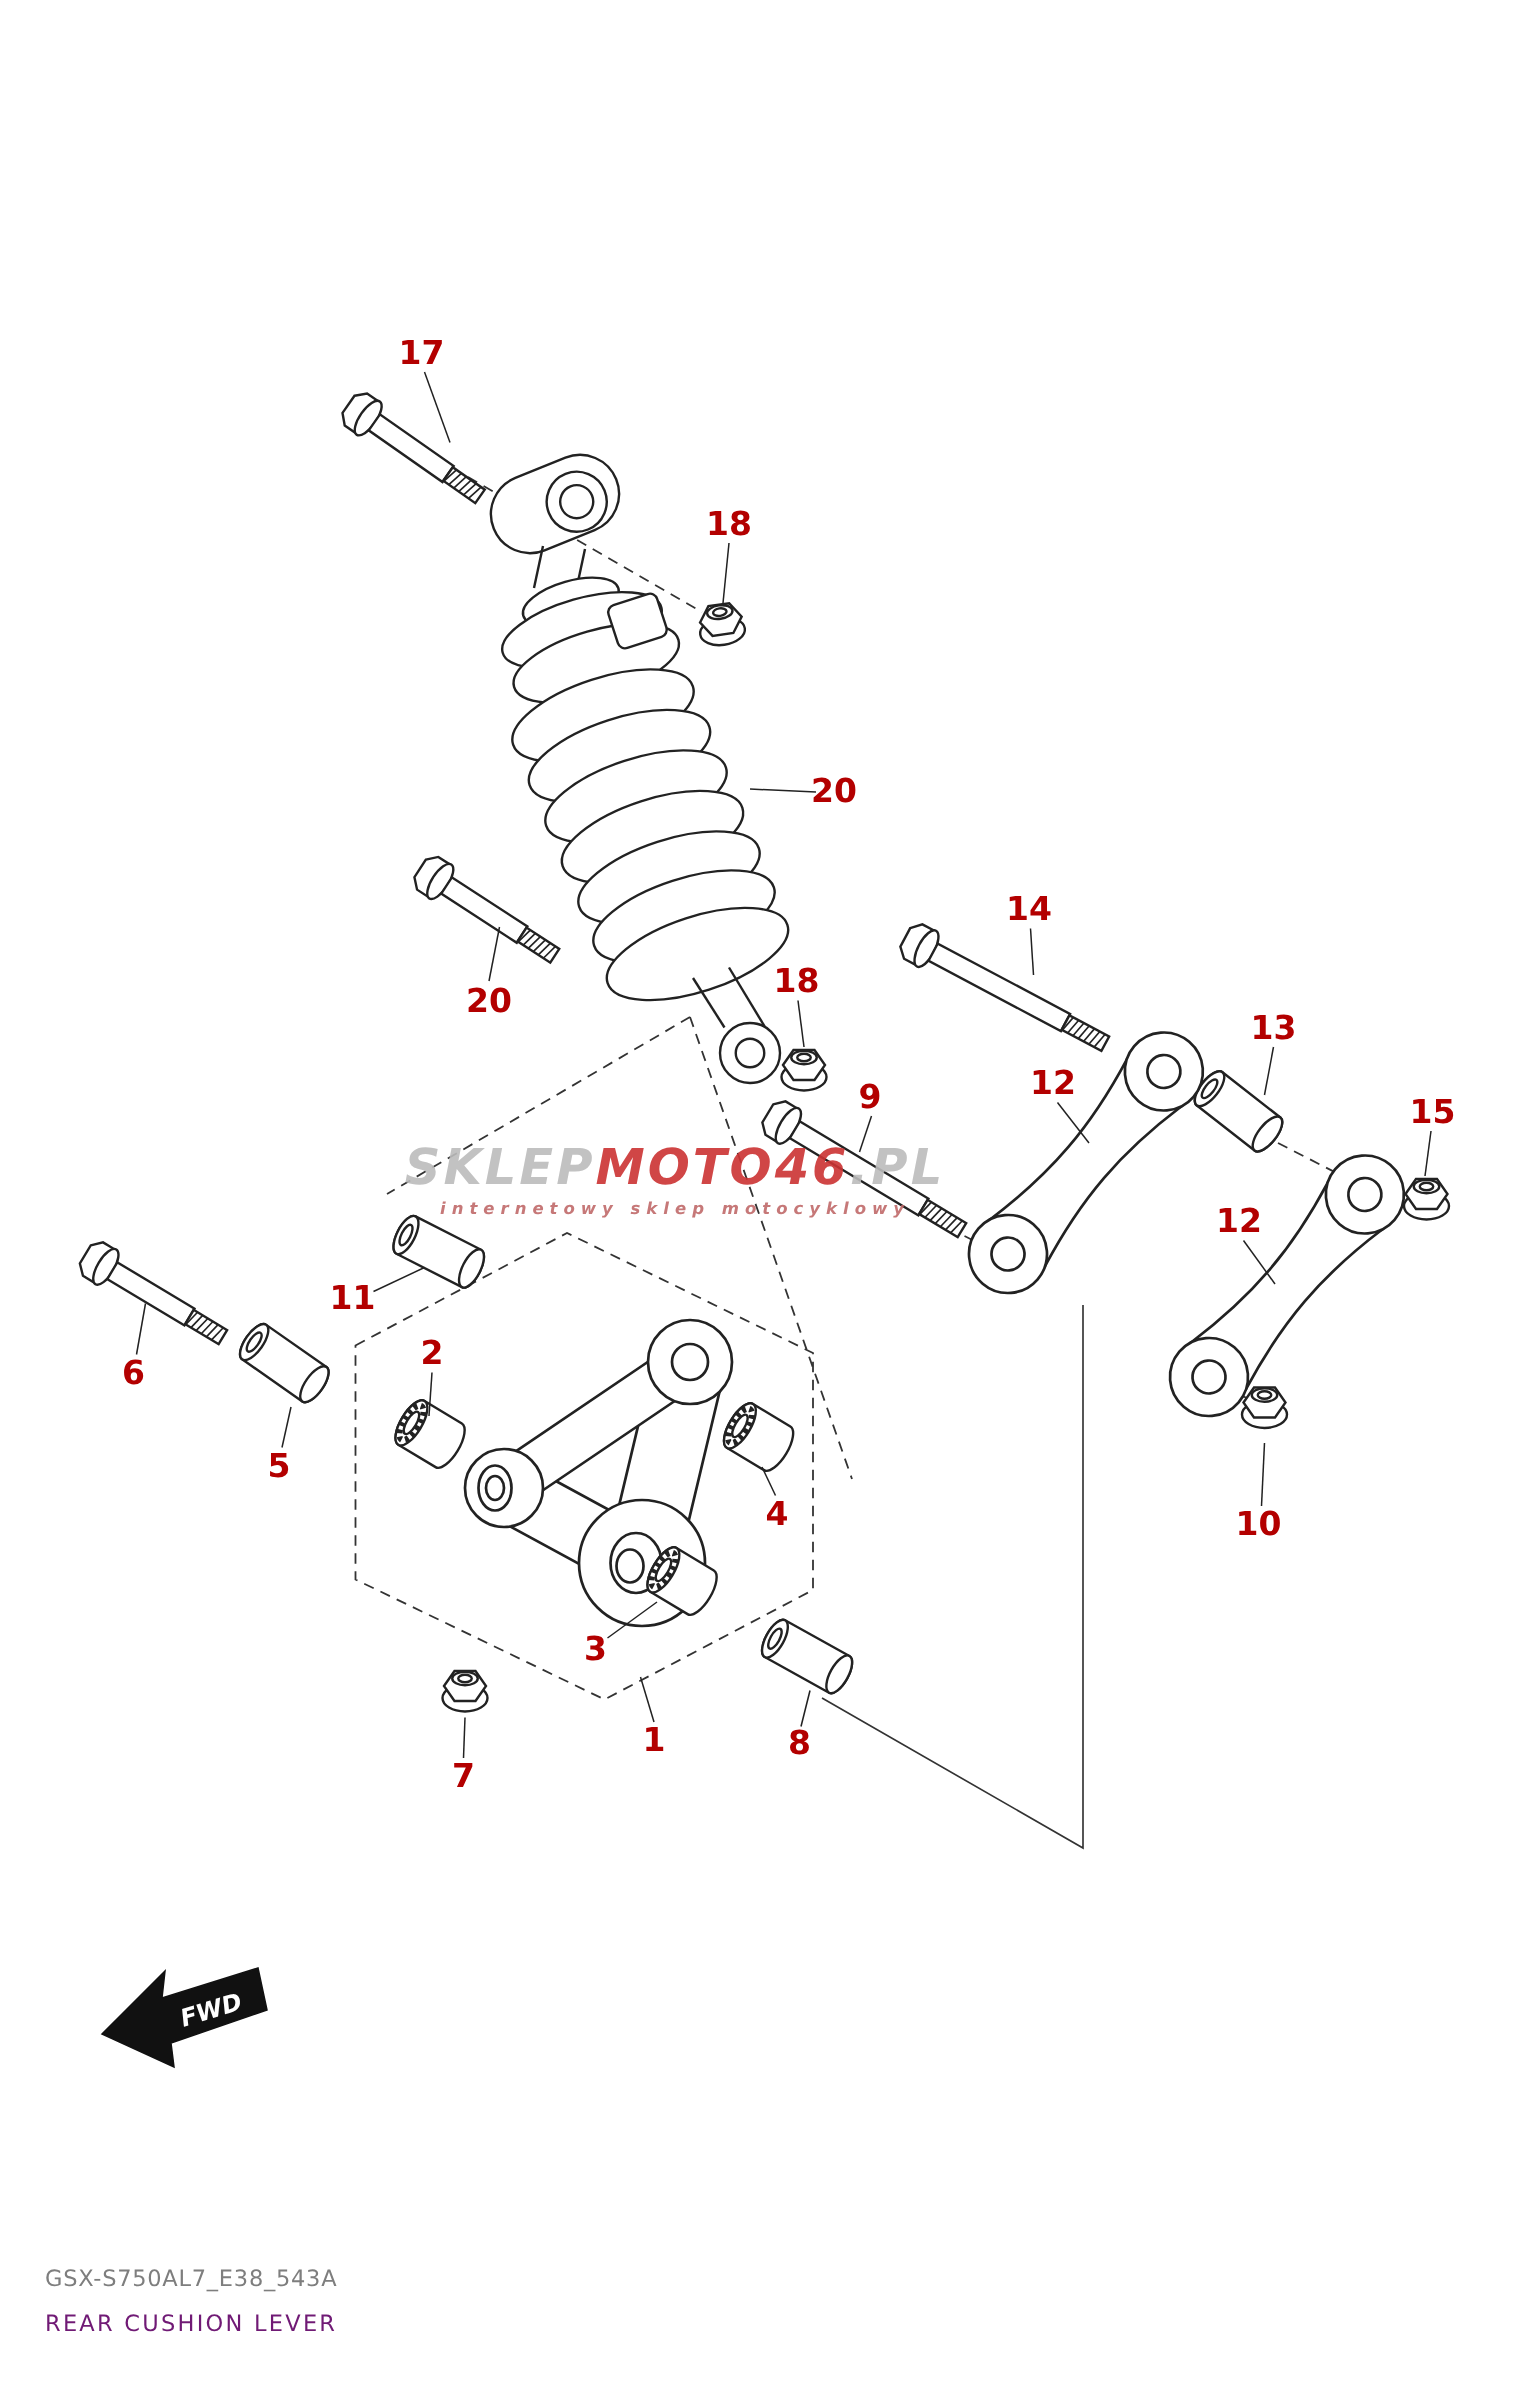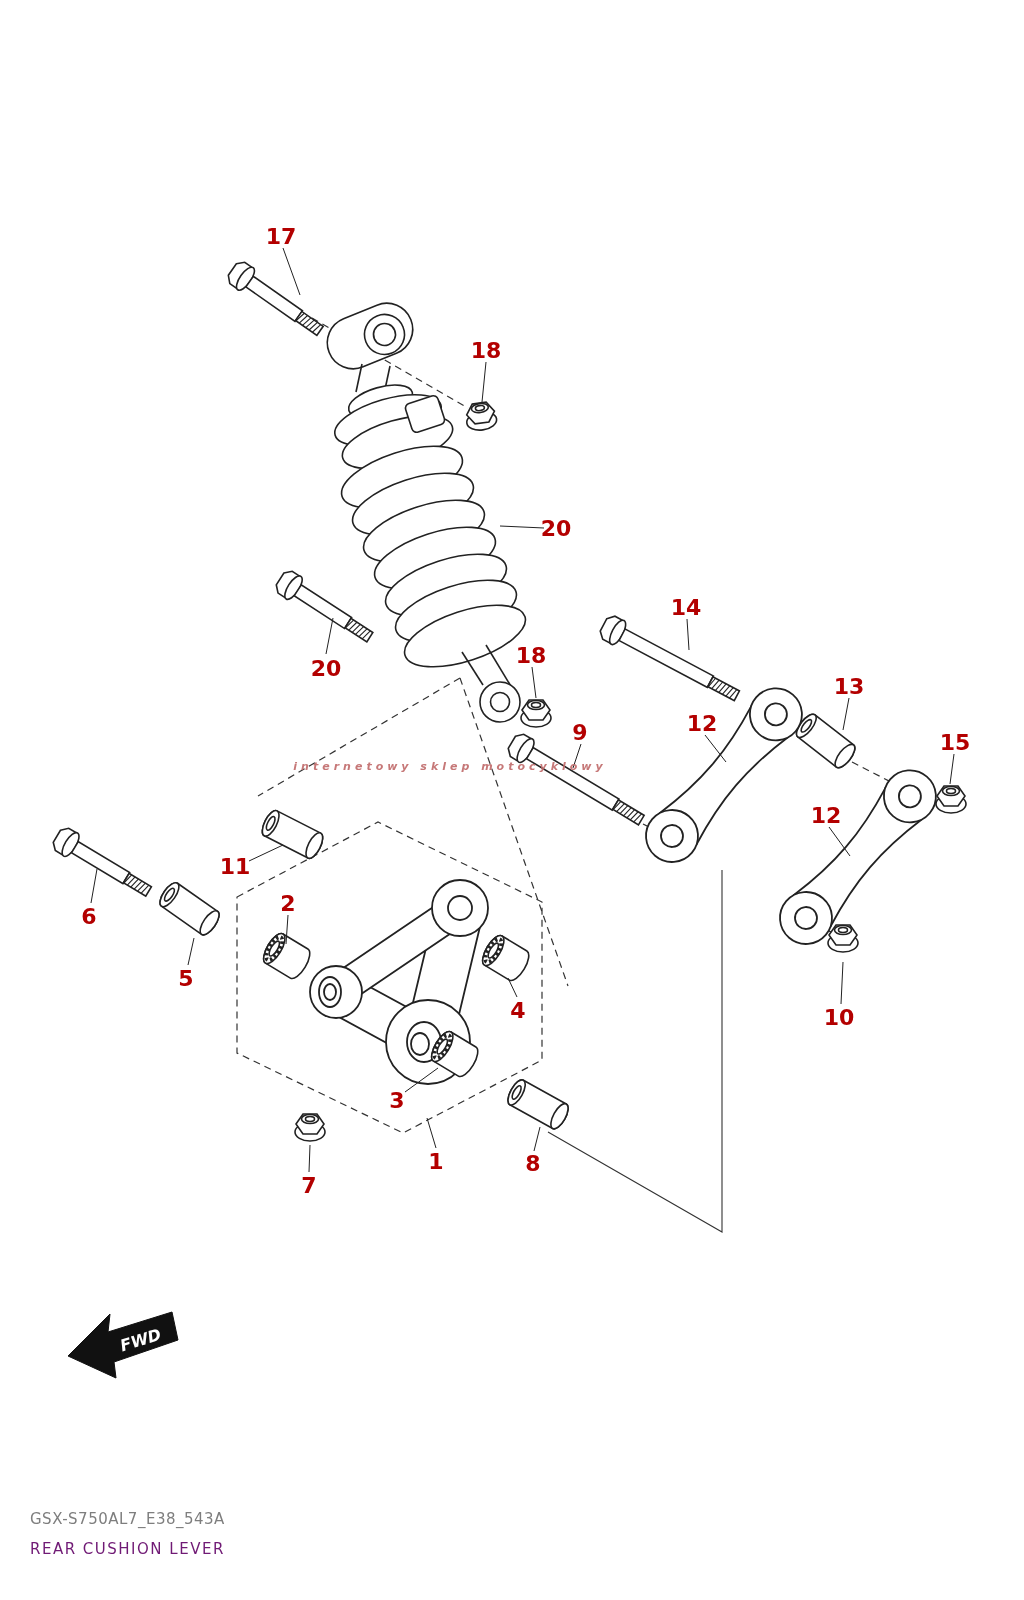--- a/index.html
+++ b/index.html
@@ -242,20 +242,23 @@
       <line x1="534" y1="1151" x2="540" y2="1127"></line>
     </g>
 
     <g>
       <polygon points="68,1356 110,1314 108,1332 172,1312 178,1340 114,1362 116,1378" fill="#111111" stroke="#111111" stroke-width="1"></polygon>
       <text x="141" y="1341" transform="rotate(-17 141 1341)" fill="#ffffff" font-size="16" font-weight="bold" font-style="italic" text-anchor="middle" dominant-baseline="middle" font-family="DejaVu Sans, sans-serif">FWD</text>
     </g>
   </svg>
 
   <div class="watermark">
+    <div class="wm-main">
+      <span class="gray">SKLEP</span><span class="red">MOTO46</span><span class="gray">.PL</span>
+    </div>
     <div class="wm-tag">internetowy sklep motocyklowy</div>
   </div>
 
   <div class="labels-layer">
       <div class="part-label" style="left: 281px; top: 236px;">17</div>
       <div class="part-label" style="left: 486px; top: 350px;">18</div>
       <div class="part-label" style="left: 556px; top: 528px;">20</div>
       <div class="part-label" style="left: 326px; top: 668px;">20</div>
       <div class="part-label" style="left: 531px; top: 655px;">18</div>
       <div class="part-label" style="left: 686px; top: 607px;">14</div>

